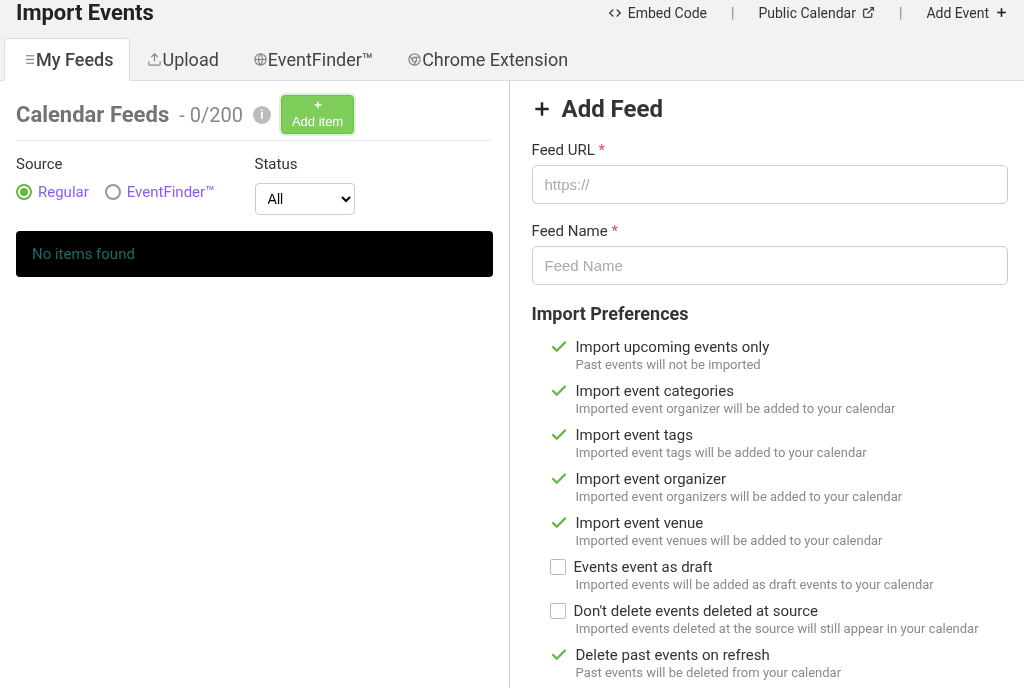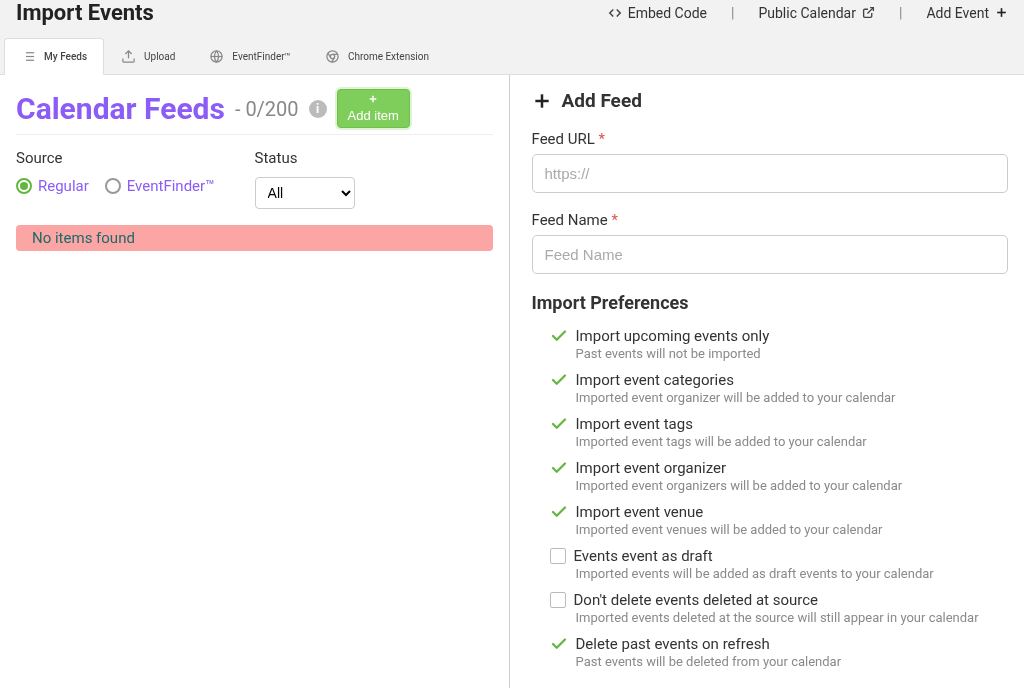--- a/index.html
+++ b/index.html
@@ -41,23 +41,23 @@
     padding: 0 4px;
   }
   .tabs-row {
     display: flex;
     align-items: flex-end;
     padding: 0 4px;
   }
   .tab {
     display: inline-flex;
     align-items: center;
-    gap: 8px;
+    gap: 0;
     padding: 10px 16px;
-    font-size: 10px;
+    font-size: 18px;
     color: #444;
     cursor: pointer;
     border: 1px solid transparent;
     border-bottom: none;
     border-top-left-radius: 4px;
     border-top-right-radius: 4px;
   }
   .tab.active {
     background: #fff;
     border-color: #ddd;
@@ -85,23 +85,23 @@
   .section-head {
     display: flex;
     align-items: center;
     gap: 10px;
     padding-bottom: 6px;
     border-bottom: 1px solid #eee;
     margin-bottom: 14px;
     flex-wrap: wrap;
   }
   .section-head h2 {
-    font-size: 30px;
+    font-size: 22px;
     font-weight: 700;
-    color: #8b5cf6;
+    color: #737373;
   }
   .count-sub {
     font-size: 20px;
     color: #888;
     font-weight: 400;
   }
   .info-icon {
     width: 18px; height: 18px;
     border-radius: 50%;
     background: #bbb;
@@ -165,34 +165,34 @@
   }
   select.status {
     width: 100px;
     padding: 6px 8px;
     font-size: 14px;
     border: 1px solid #ccc;
     border-radius: 4px;
     background: #fff;
   }
   .info-bar {
-    background: #fca5a5;
+    background: #000000;
     color: #1c6a6a;
     border-radius: 4px;
-    padding: 4px 16px;
+    padding: 14px 16px;
     font-size: 15px;
   }
   .add-feed-head {
     display: flex;
     align-items: center;
     gap: 10px;
     margin-bottom: 18px;
   }
   .add-feed-head h2 {
-    font-size: 19px;
+    font-size: 24px;
     font-weight: 700;
   }
   .plus-feed {
     font-size: 20px;
     font-weight: 700;
   }
   .form-group { margin-bottom: 18px; }
   .form-label {
     font-size: 15px;
     color: #333;

